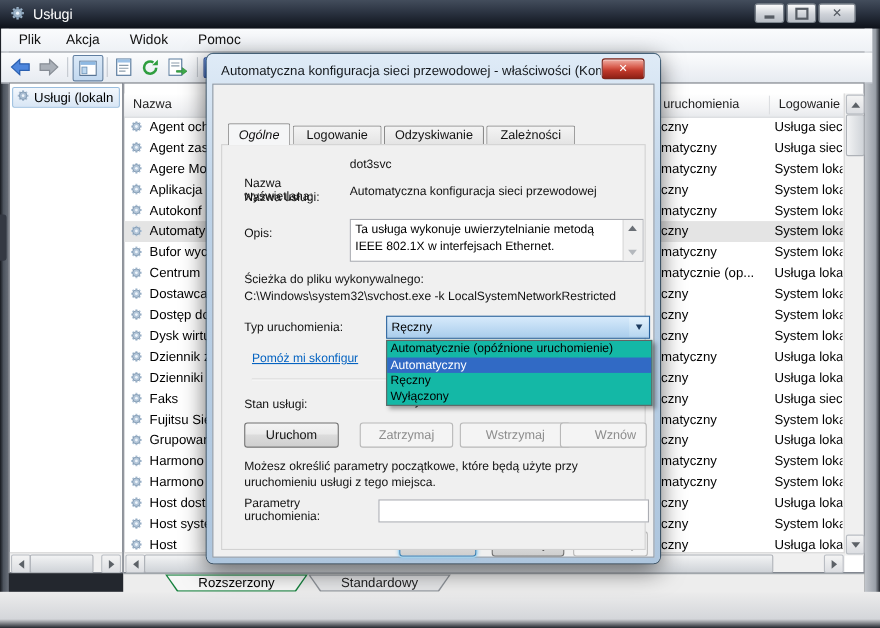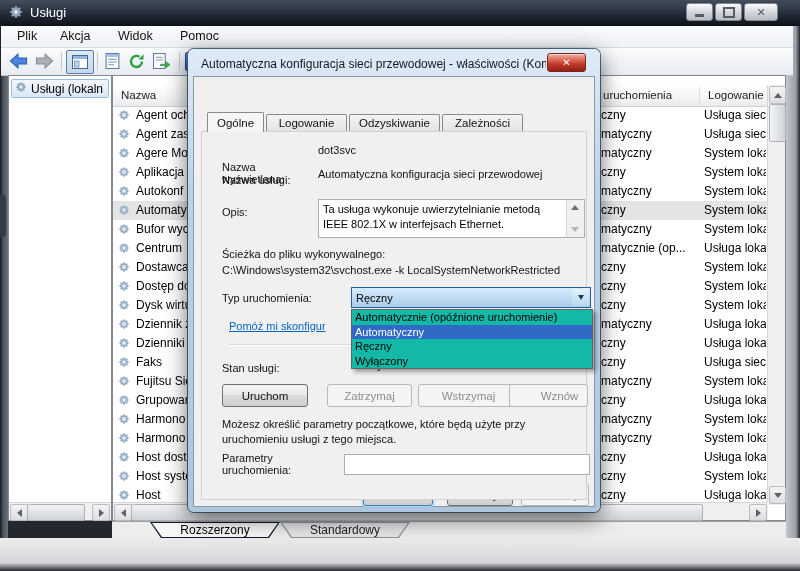--- a/index.html
+++ b/index.html
@@ -51,31 +51,31 @@
   .lname{position:absolute;left:23px;top:2px;width:62px;overflow:hidden;display:inline-block;}
   .lstart{position:absolute;left:488px;top:2px;width:100px;overflow:hidden;display:inline-block;}
   .llogon{position:absolute;left:591px;top:2px;width:62px;overflow:hidden;display:inline-block;}
   .vscroll{position:absolute;right:0;top:9px;width:17px;height:420px;background:#f0f0f0;border-left:1px solid #d7d7d7;}
   .vs-btn{position:absolute;left:1px;width:15px;height:16px;background:linear-gradient(180deg,#f4f4f4,#dcdee2);border:1px solid #b9bdc3;border-radius:2px;display:flex;align-items:center;justify-content:center;}
   .vs-thumb{position:absolute;left:1px;top:19px;width:15px;height:36px;background:linear-gradient(90deg,#f2f3f4,#cfd3d8);border:1px solid #aeb2b8;border-radius:2px;}
   
   .tabs-strip{position:absolute;left:112px;top:521px;width:674px;height:17px;background:#ededed;border-top:1px solid #9aa0a6;}
   .btab{position:absolute;top:0;height:16px;font-size:12px;display:flex;align-items:center;justify-content:center;clip-path:polygon(0 0,100% 0,calc(100% - 11px) 100%,11px 100%);}
   .btab .inner{position:absolute;inset:1px;clip-path:polygon(1px 0,calc(100% - 1px) 0,calc(100% - 11px) 100%,11px 100%);display:flex;align-items:center;justify-content:center;width:calc(100% - 2px);}
-  .btab1{left:38px;width:130px;background:#0f172a;}
+  .btab1{left:38px;width:130px;background:#15803d;}
   .btab1 .inner{background:#f7f7f7;}
   .btab2{left:168px;width:130px;background:#8d9298;}
   .btab2 .inner{background:#e4e5e7;color:#222;}
   
   .dialog{position:absolute;left:188px;top:49px;width:412px;height:463px;border-radius:6px;background:linear-gradient(180deg,#dfebf7,#bdd2e7 30%,#aec6de);box-shadow:0 6px 22px rgba(0,0,0,.6),0 0 0 1px #53748f;z-index:10;}
   .dlg-title{position:absolute;left:13px;top:8px;width:345px;font-size:12px;color:#15191d;white-space:nowrap;overflow:hidden;}
   .dlg-close{position:absolute;right:14px;top:4px;width:37px;height:17px;border-radius:3px;border:1px solid #7c241a;background:linear-gradient(180deg,#f0b0a6 0%,#d95f50 40%,#c0392b 60%,#8f2015 100%);color:#fff;font-size:10px;font-weight:bold;display:flex;align-items:center;justify-content:center;box-shadow:inset 0 1px 0 rgba(255,255,255,.5);}
   .dlg-client{position:absolute;left:5px;top:27px;width:402px;height:431px;background:#f0f0f0;border:1px solid #8a97a5;box-sizing:border-box;}
   .dtab{position:absolute;font-size:11.5px;color:#111;background:linear-gradient(180deg,#f4f4f4,#e4e4e4);border:1px solid #8a8a8a;border-bottom:none;border-radius:2px 2px 0 0;display:flex;align-items:center;justify-content:center;height:17px;top:37px;box-sizing:border-box;z-index:2;}
-  .dtab.active{background:#f5f6f7;height:20px;top:35px;z-index:4;}
+  .dtab.active{background:#f5f6f7;height:20px;top:35px;z-index:4;font-style:italic;}
   .dpage{position:absolute;left:7px;top:54px;width:386px;height:369px;background:#f0f0f0;border:1px solid #d2d2d2;box-sizing:border-box;z-index:3;}
   .dlabel{position:absolute;font-size:11px;color:#111;}
   .dvalue{position:absolute;font-size:11px;color:#111;}
   .desc-box{position:absolute;left:116px;top:67px;width:267px;height:39px;background:#fff;border:1px solid #abadb3;box-sizing:border-box;font-size:11px;padding:2px 20px 2px 4px;line-height:1.35;}
   .desc-scroll{position:absolute;right:0;top:0;width:17px;height:37px;background:#f0f0f0;border-left:1px solid #d9d9d9;}
   .combo{position:absolute;left:149px;top:155px;width:240px;height:21px;border:1px solid #26619c;background:linear-gradient(180deg,#d7eafb,#a9cdec);box-sizing:border-box;font-size:11px;display:flex;align-items:center;padding-left:4px;}
   .combo-arrow{position:absolute;right:1px;top:1px;width:17px;height:17px;display:flex;align-items:center;justify-content:center;background:linear-gradient(180deg,#e3f1fc,#b7d7f0);}
   .combo-arrow .tri-d{border-left-width:3.5px;border-right-width:3.5px;border-top-width:5px;border-top-color:#1c3a5e;}
   .dropdown{position:absolute;left:149px;top:177px;width:240px;background:#14b8a6;border:1px solid #646464;box-shadow:3px 3px 4px rgba(0,0,0,.35);z-index:20;}
   .ddopt{height:14.5px;font-size:11px;padding-left:3px;white-space:nowrap;overflow:hidden;color:#000;display:flex;align-items:center;}

